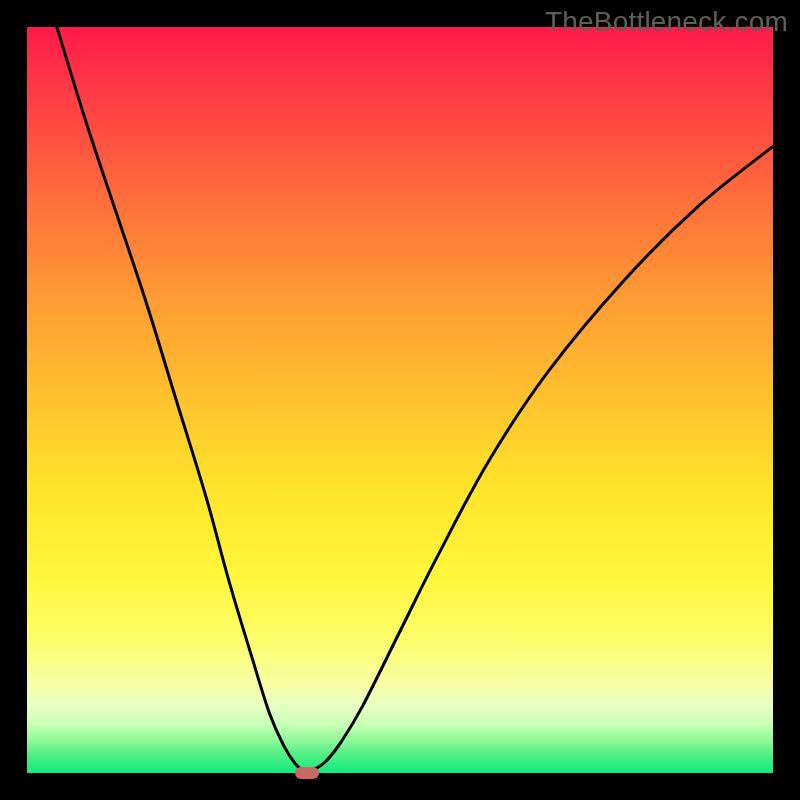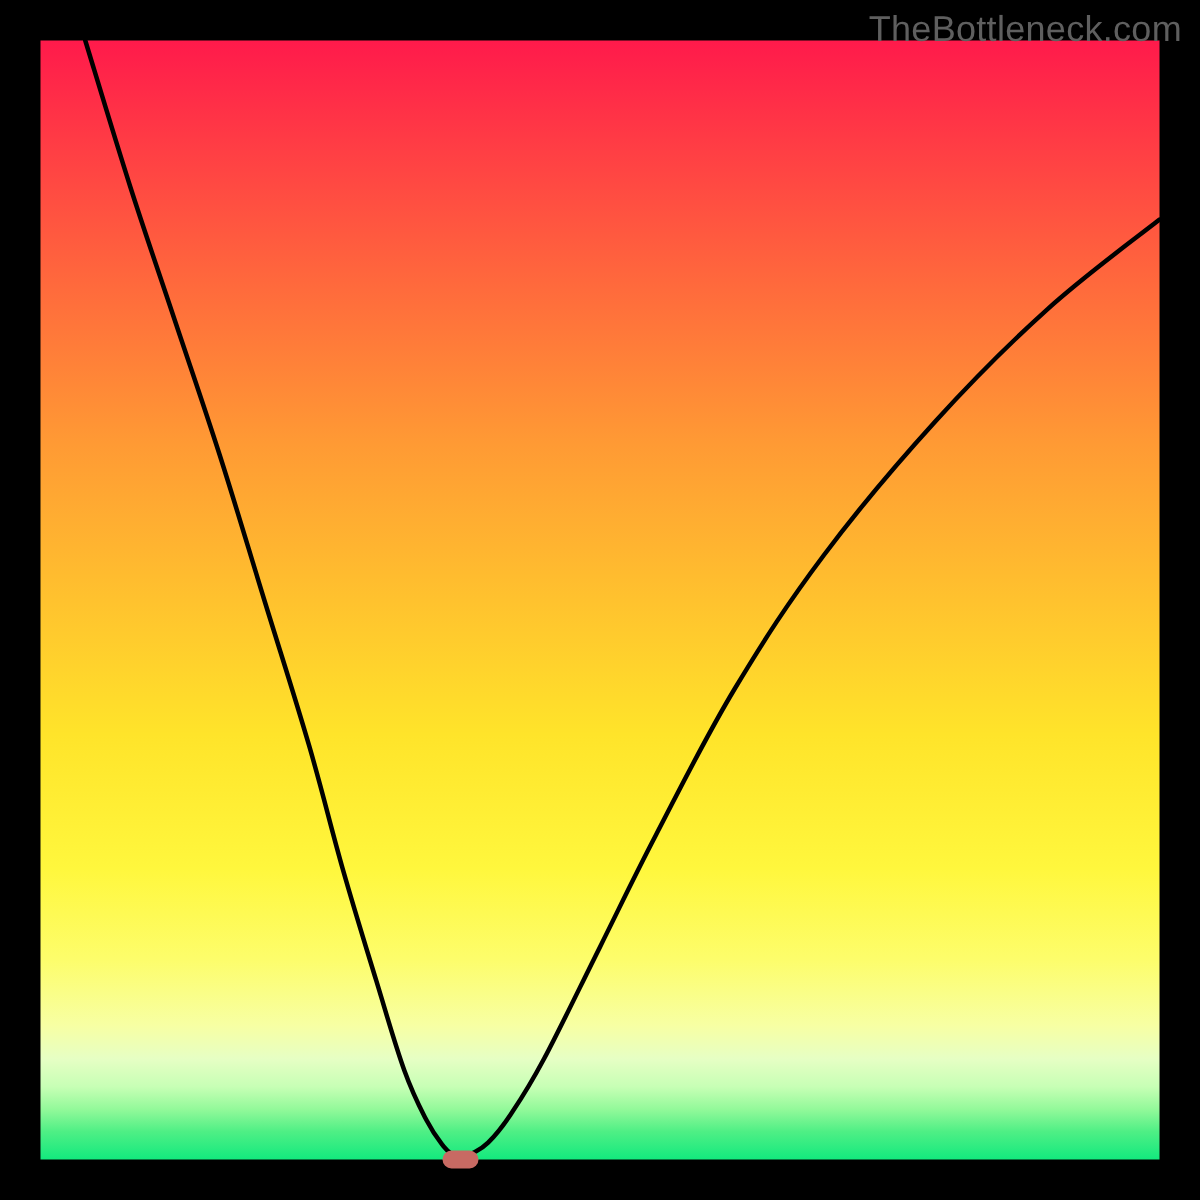--- a/index.html
+++ b/index.html
@@ -14,21 +14,21 @@
   .frame {
     position: relative;
     width: 800px;
     height: 800px;
     background: #000;
   }
   .watermark {
     position: absolute;
     top: 6px;
     right: 12px;
-    font-size: 24px;
+    font-size: 28px;
     font-weight: 500;
     color: #5f5f5f;
     letter-spacing: 0.2px;
     z-index: 20;
   }
   .plot-box {
     position: absolute;
     left: 27px;
     top: 27px;
     width: 746px;

